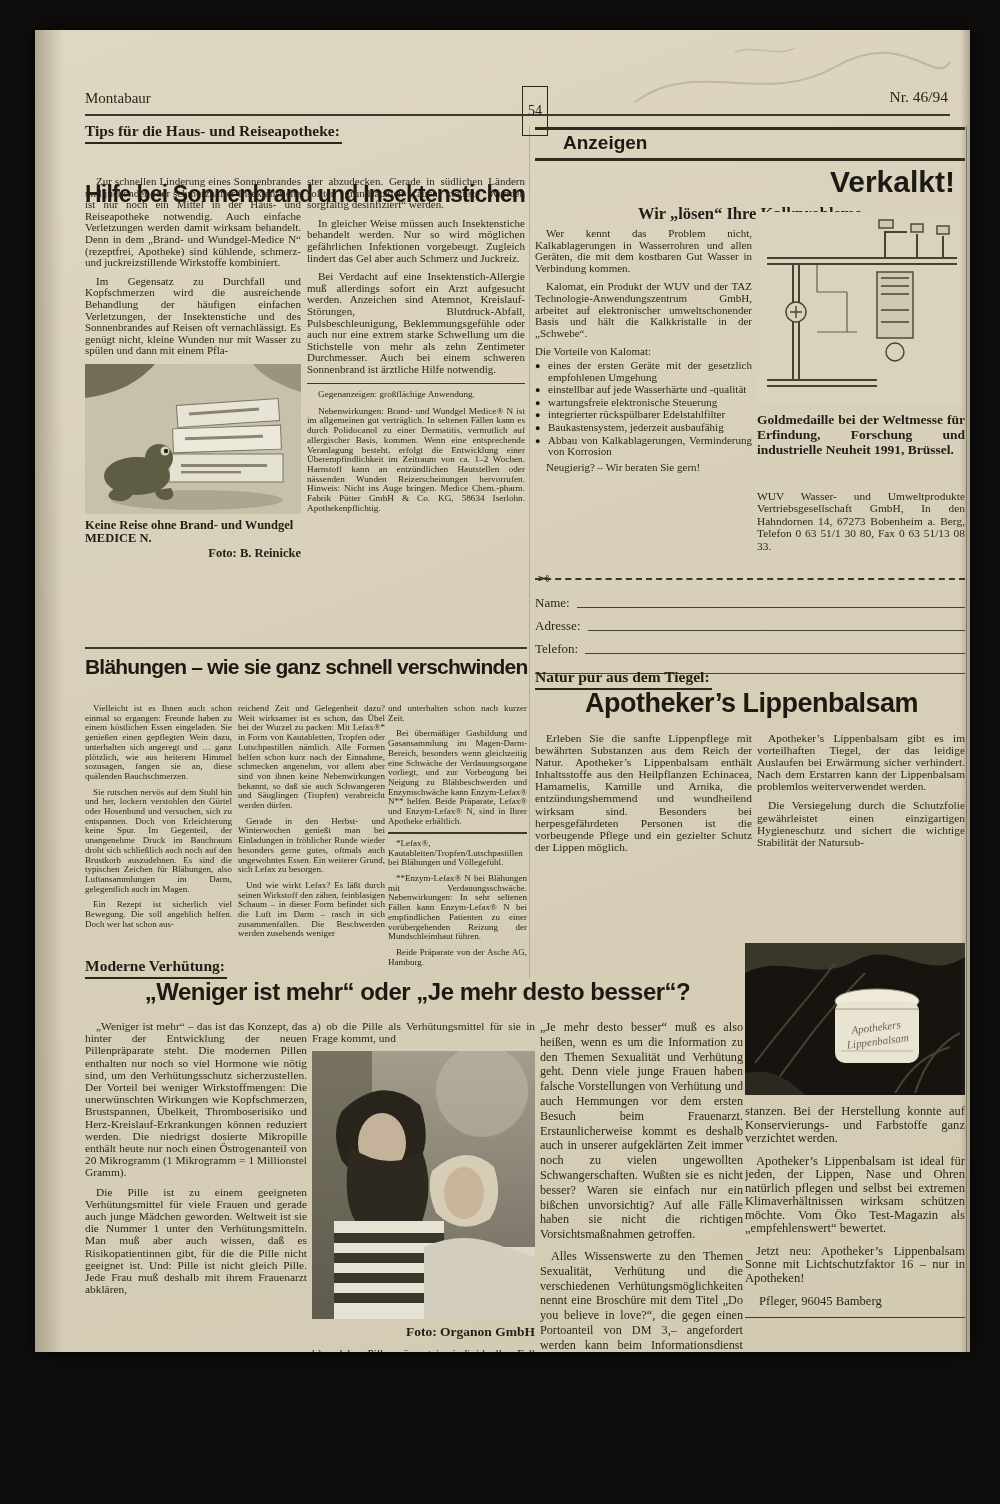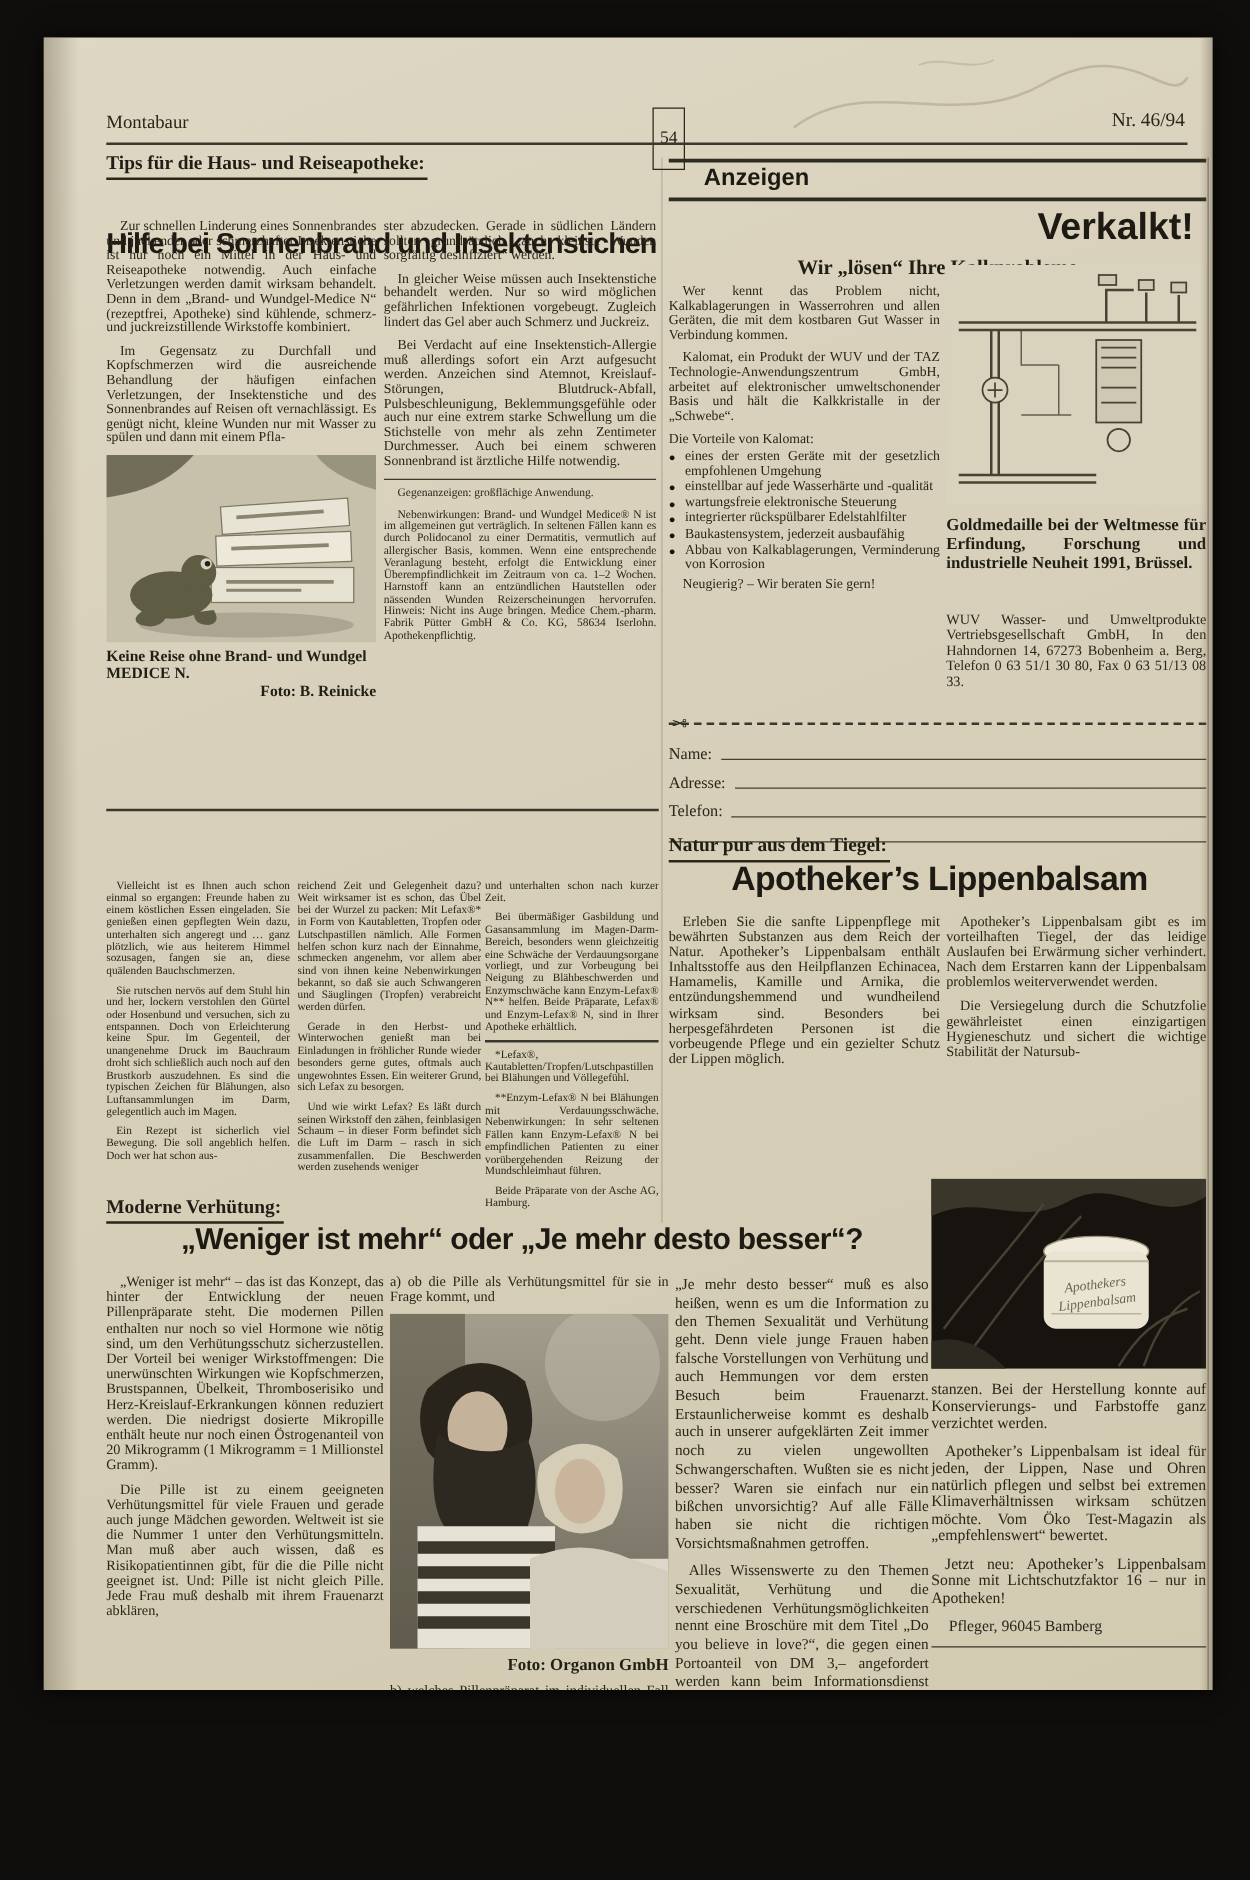--- a/index.html
+++ b/index.html
@@ -101,20 +101,21 @@
     <p class="noind">ster abzudecken. Gerade in südlichen Ländern sollten grundsätzlich „auch kleinste Wunden sorgfältig desinfiziert“ werden.</p>
     <p>In gleicher Weise müssen auch Insektenstiche behandelt werden. Nur so wird möglichen gefährlichen Infektionen vorgebeugt. Zugleich lindert das Gel aber auch Schmerz und Juckreiz.</p>
     <p>Bei Verdacht auf eine Insektenstich-Allergie muß allerdings sofort ein Arzt aufgesucht werden. Anzeichen sind Atemnot, Kreislauf-Störungen, Blutdruck-Abfall, Pulsbeschleunigung, Beklemmungsgefühle oder auch nur eine extrem starke Schwellung um die Stichstelle von mehr als zehn Zentimeter Durchmesser. Auch bei einem schweren Sonnenbrand ist ärztliche Hilfe notwendig.</p>
     <div class="rule" style="margin:2px 0 6px;"></div>
     <p class="sm">Gegenanzeigen: großflächige Anwendung.</p>
     <p class="sm">Nebenwirkungen: Brand- und Wundgel Medice® N ist im allgemeinen gut verträglich. In seltenen Fällen kann es durch Polidocanol zu einer Dermatitis, vermutlich auf allergischer Basis, kommen. Wenn eine entsprechende Veranlagung besteht, erfolgt die Entwicklung einer Überempfindlichkeit im Zeitraum von ca. 1–2 Wochen. Harnstoff kann an entzündlichen Hautstellen oder nässenden Wunden Reizerscheinungen hervorrufen. Hinweis: Nicht ins Auge bringen. Medice Chem.-pharm. Fabrik Pütter GmbH &amp; Co. KG, 58634 Iserlohn. Apothekenpflichtig.</p>
   </div>
 
   <div class="abs rule" style="left:50px;top:617px;width:442px;"></div>
 
+  <div class="abs sans" style="left:50px;top:625px;width:448px;font-size:21px;letter-spacing:-0.8px;">Blähungen – wie sie ganz schnell verschwinden</div>
 
   <div class="abs col xs xs-col" style="left:50px;top:674px;width:147px;height:272px;overflow:hidden;">
     <p>Vielleicht ist es Ihnen auch schon einmal so ergangen: Freunde haben zu einem köstlichen Essen eingeladen. Sie genießen einen gepflegten Wein dazu, unterhalten sich angeregt und … ganz plötzlich, wie aus heiterem Himmel sozusagen, fangen sie an, diese quälenden Bauchschmerzen.</p>
     <p>Sie rutschen nervös auf dem Stuhl hin und her, lockern verstohlen den Gürtel oder Hosenbund und versuchen, sich zu entspannen. Doch von Erleichterung keine Spur. Im Gegenteil, der unangenehme Druck im Bauchraum droht sich schließlich auch noch auf den Brustkorb auszudehnen. Es sind die typischen Zeichen für Blähungen, also Luftansammlungen im Darm, gelegentlich auch im Magen.</p>
     <p>Ein Rezept ist sicherlich viel Bewegung. Die soll angeblich helfen. Doch wer hat schon aus-</p>
   </div>
   <div class="abs col xs xs-col" style="left:203px;top:674px;width:147px;height:272px;overflow:hidden;">
     <p class="noind">reichend Zeit und Gelegenheit dazu? Weit wirksamer ist es schon, das Übel bei der Wurzel zu packen: Mit Lefax®* in Form von Kautabletten, Tropfen oder Lutschpastillen nämlich. Alle Formen helfen schon kurz nach der Einnahme, schmecken angenehm, vor allem aber sind von ihnen keine Nebenwirkungen bekannt, so daß sie auch Schwangeren und Säuglingen (Tropfen) verabreicht werden dürfen.</p>
     <p>Gerade in den Herbst- und Winterwochen genießt man bei Einladungen in fröhlicher Runde wieder besonders gerne gutes, oftmals auch ungewohntes Essen. Ein weiterer Grund, sich Lefax zu besorgen.</p>
     <p>Und wie wirkt Lefax? Es läßt durch seinen Wirkstoff den zähen, feinblasigen Schaum – in dieser Form befindet sich die Luft im Darm – rasch in sich zusammenfallen. Die Beschwerden werden zusehends weniger</p>

